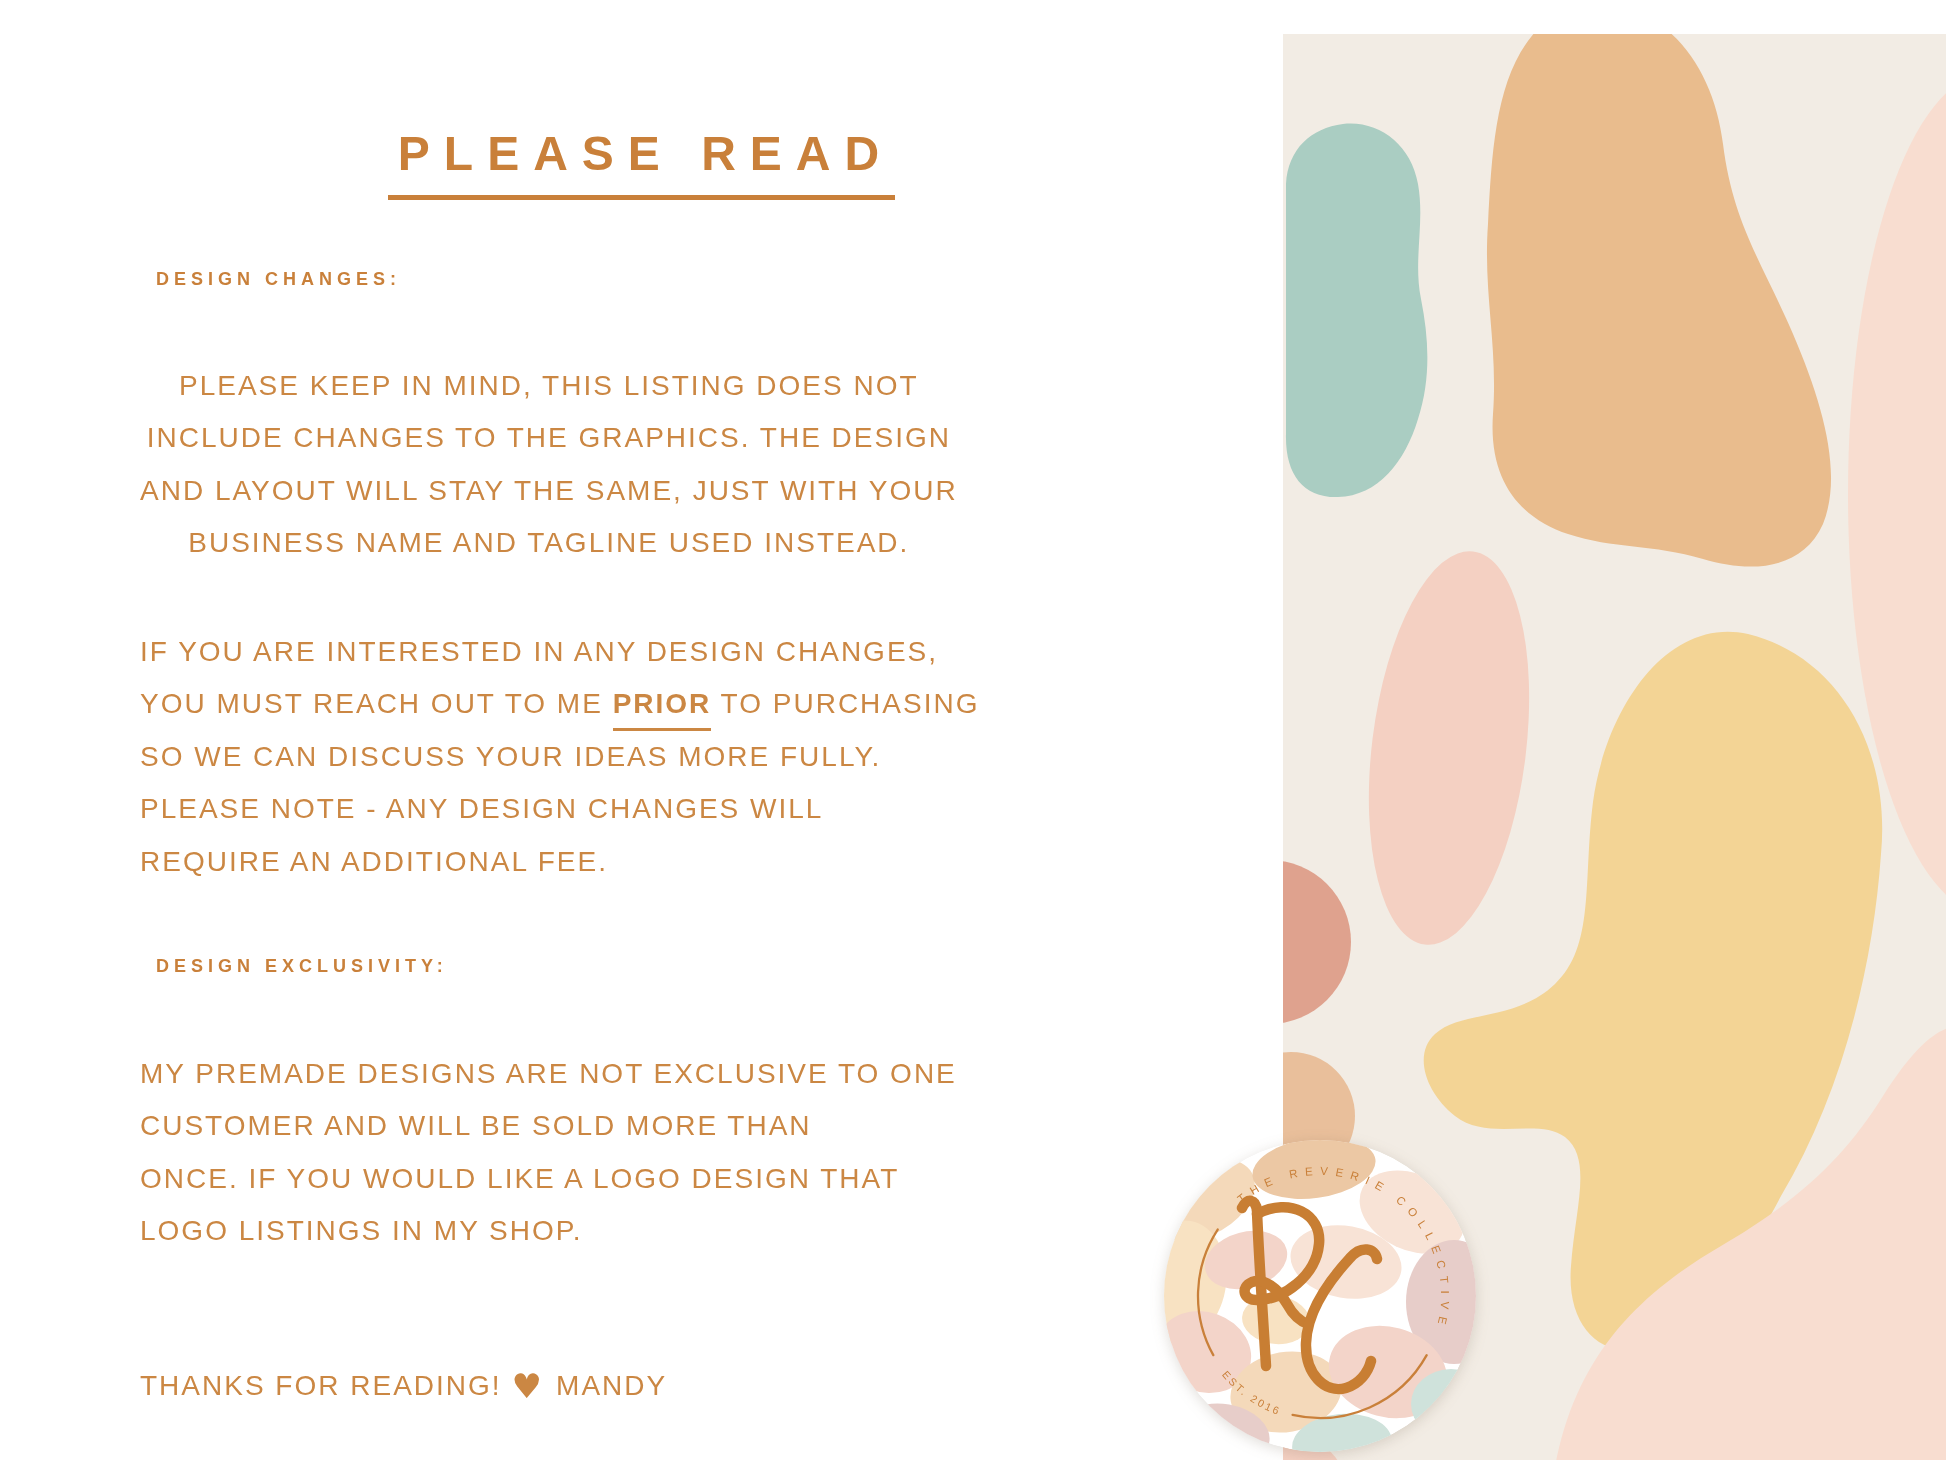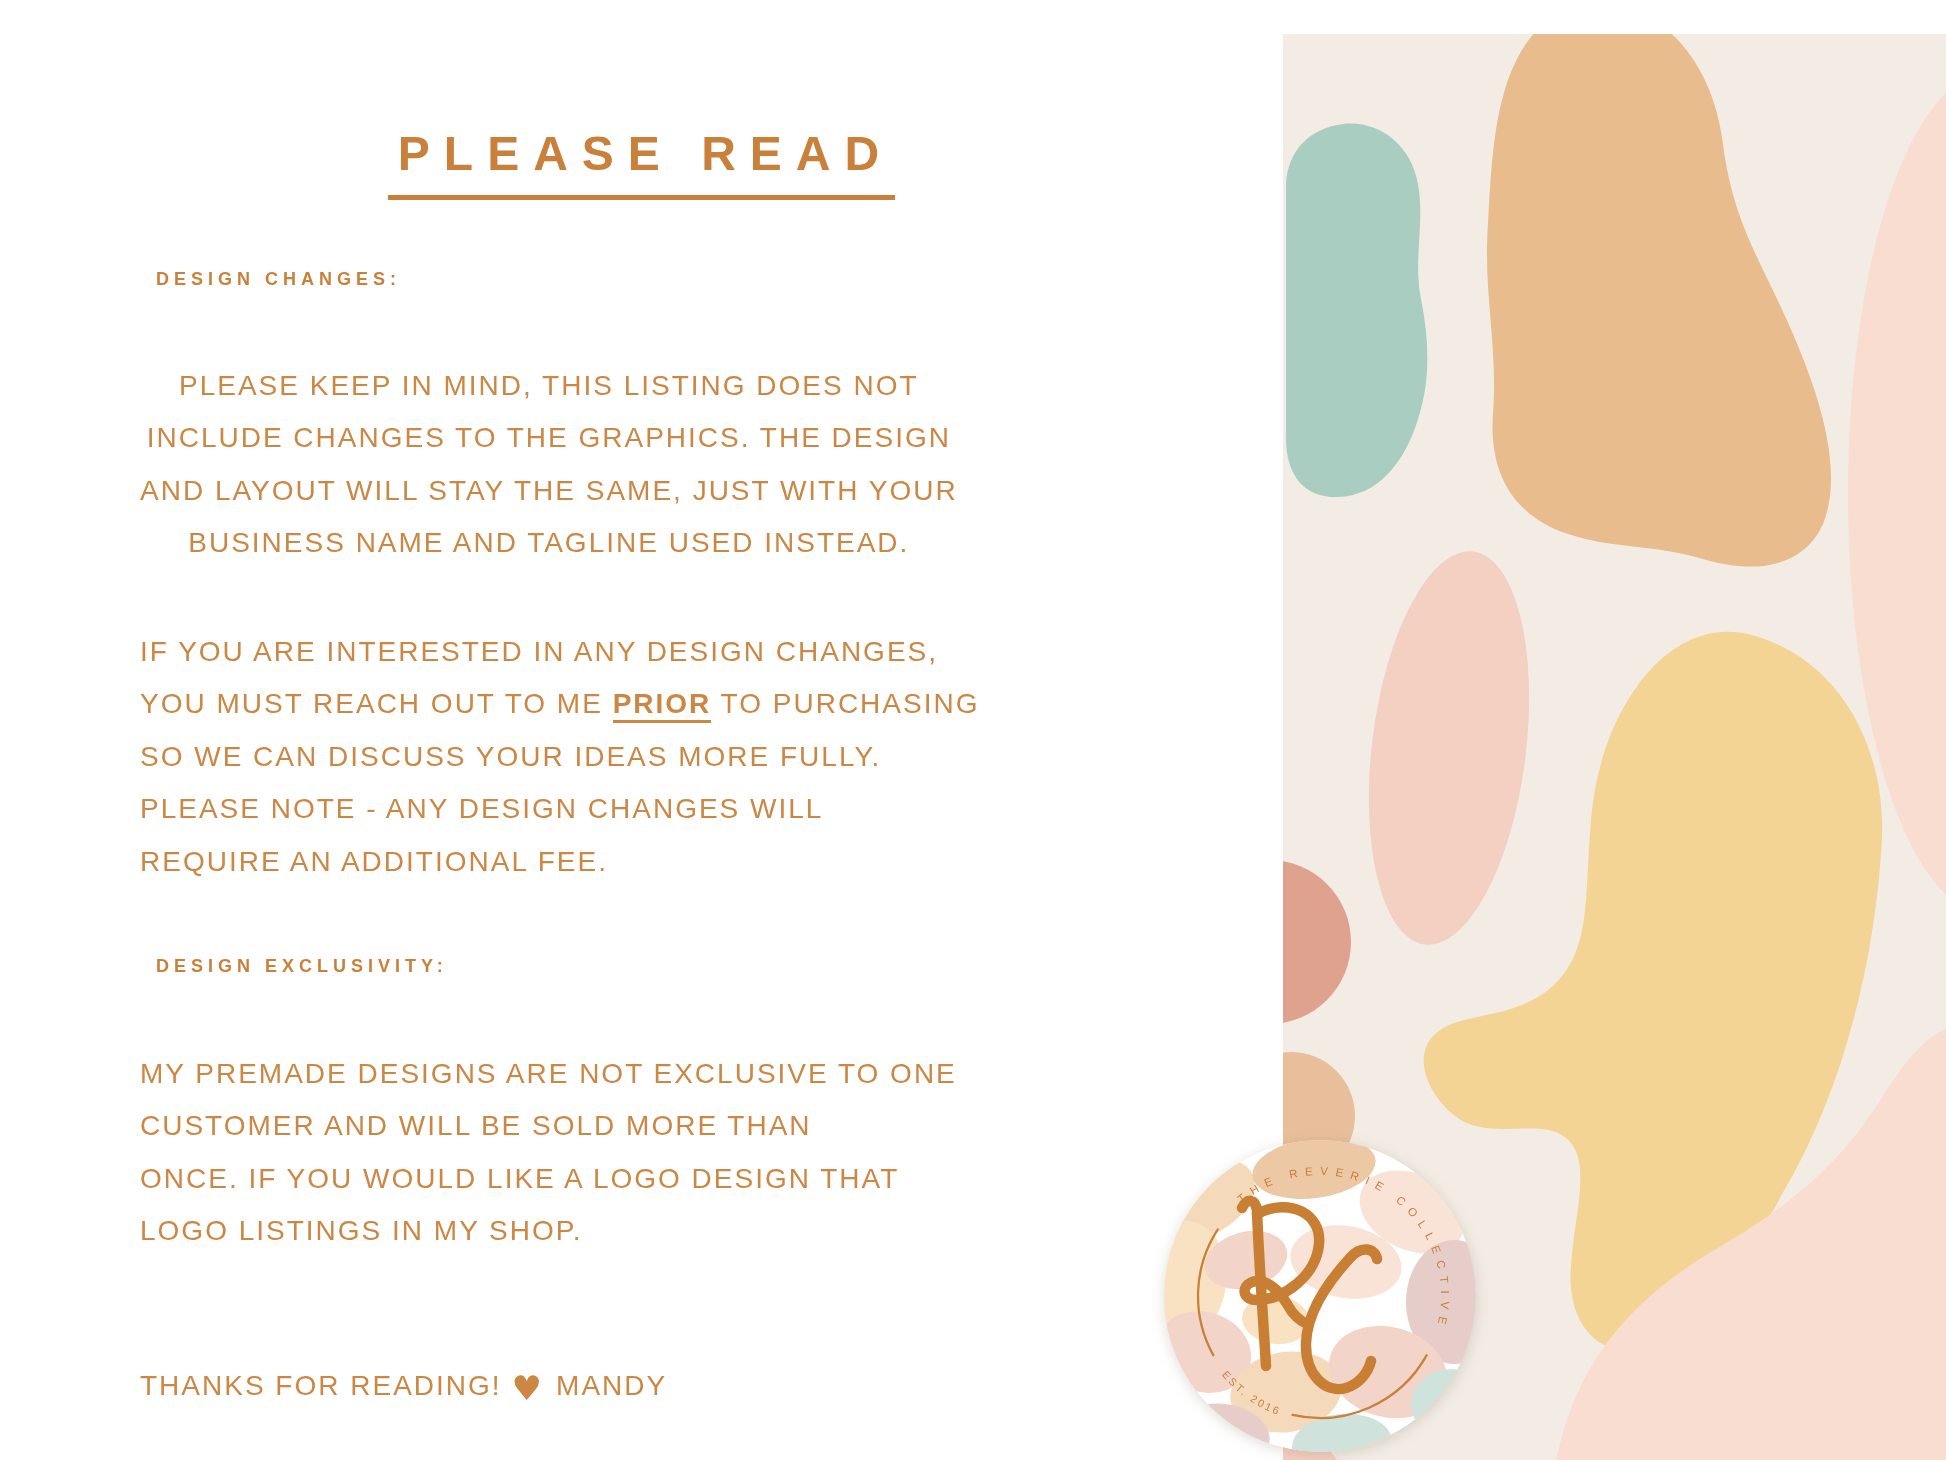--- a/index.html
+++ b/index.html
@@ -24,25 +24,25 @@
   .heading{
     position:absolute;left:156px;color:var(--accent);font-weight:bold;
     font-size:18px;letter-spacing:5px;white-space:nowrap;
   }
   .para{
     position:absolute;left:140px;color:var(--body-orange);
     font-size:28px;letter-spacing:2px;line-height:52.4px;white-space:nowrap;
   }
   .para .line{display:block;}
   .emph{
-    font-weight:bold;border-bottom:3px solid currentColor;padding-bottom:1px;
+    font-weight:bold;border-bottom:3px solid currentColor;padding-bottom:9px;
   }
   .closing{
     position:absolute;left:140px;top:1336px;color:var(--body-orange);
-    font-size:28px;letter-spacing:2px;white-space:nowrap;display:flex;align-items:flex-end;
+    font-size:28px;letter-spacing:2px;white-space:nowrap;display:flex;align-items:center;
   }
   .heart{
     font-family:"DejaVu Sans",sans-serif;font-size:34px;line-height:28px;
     margin:0 12px 0 10px;color:var(--body-orange);
   }
   #h1{top:235px;} #p1{top:326px;text-align:center;} #p2{top:592px;}
   #h2{top:922px;} #p3{top:1014px;}
   
   .panel{
     position:absolute;left:1283px;top:0;width:663px;height:1460px;

